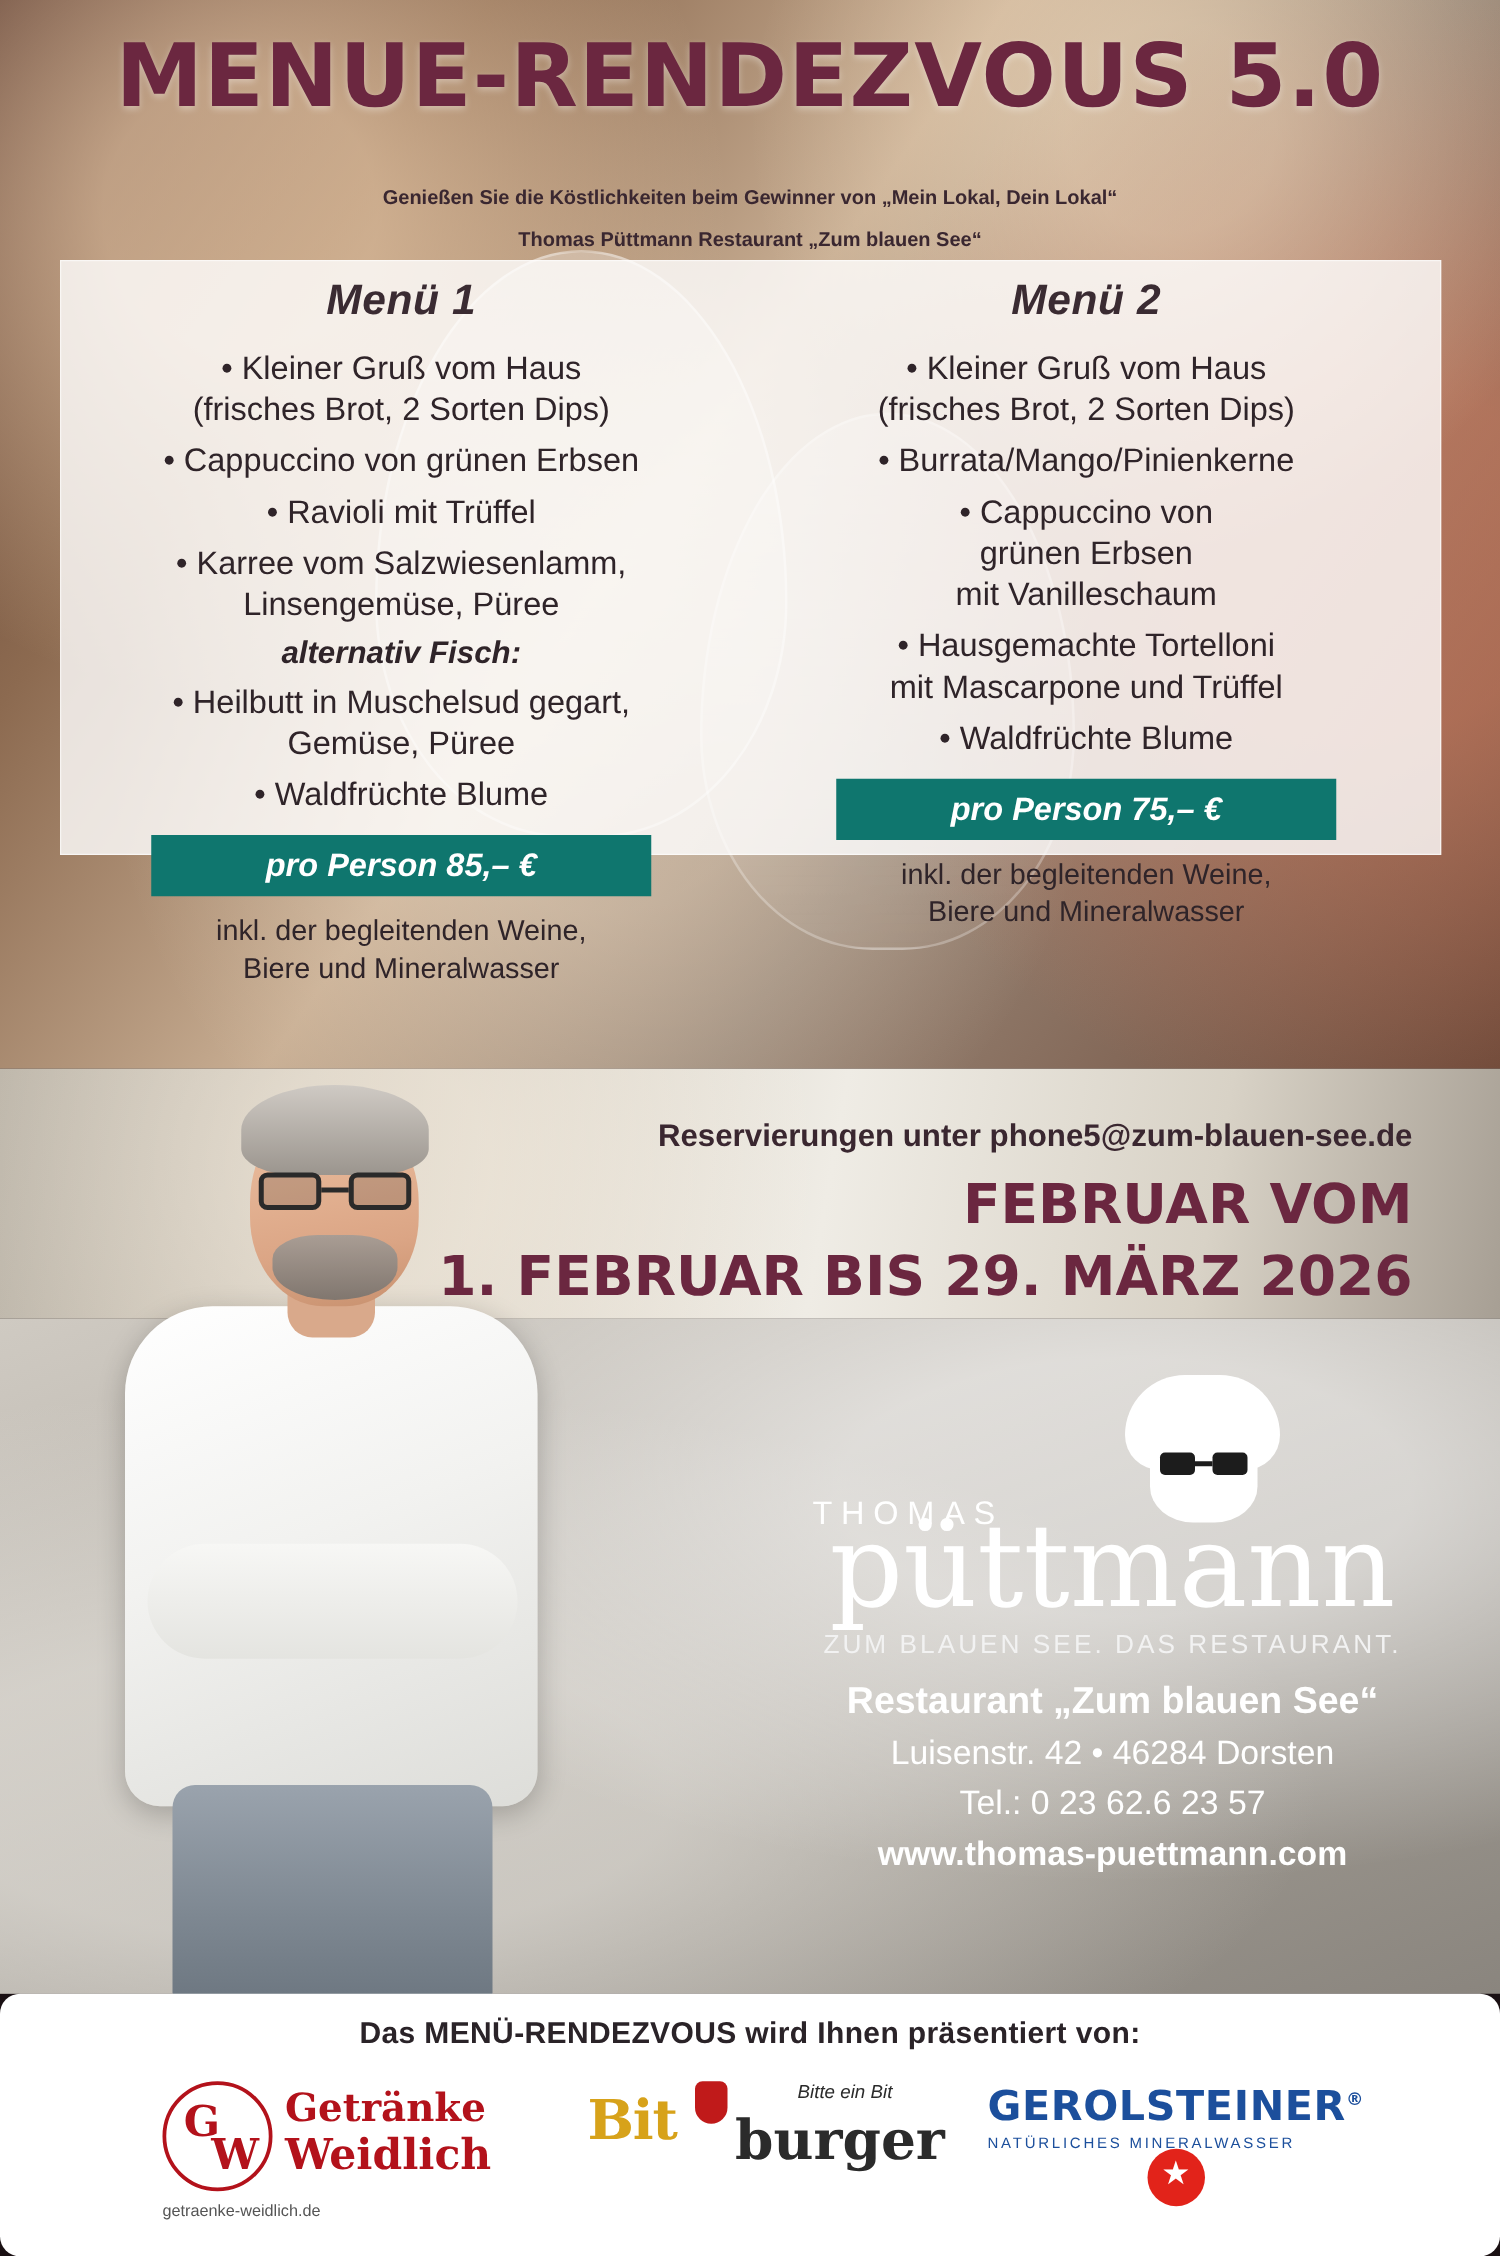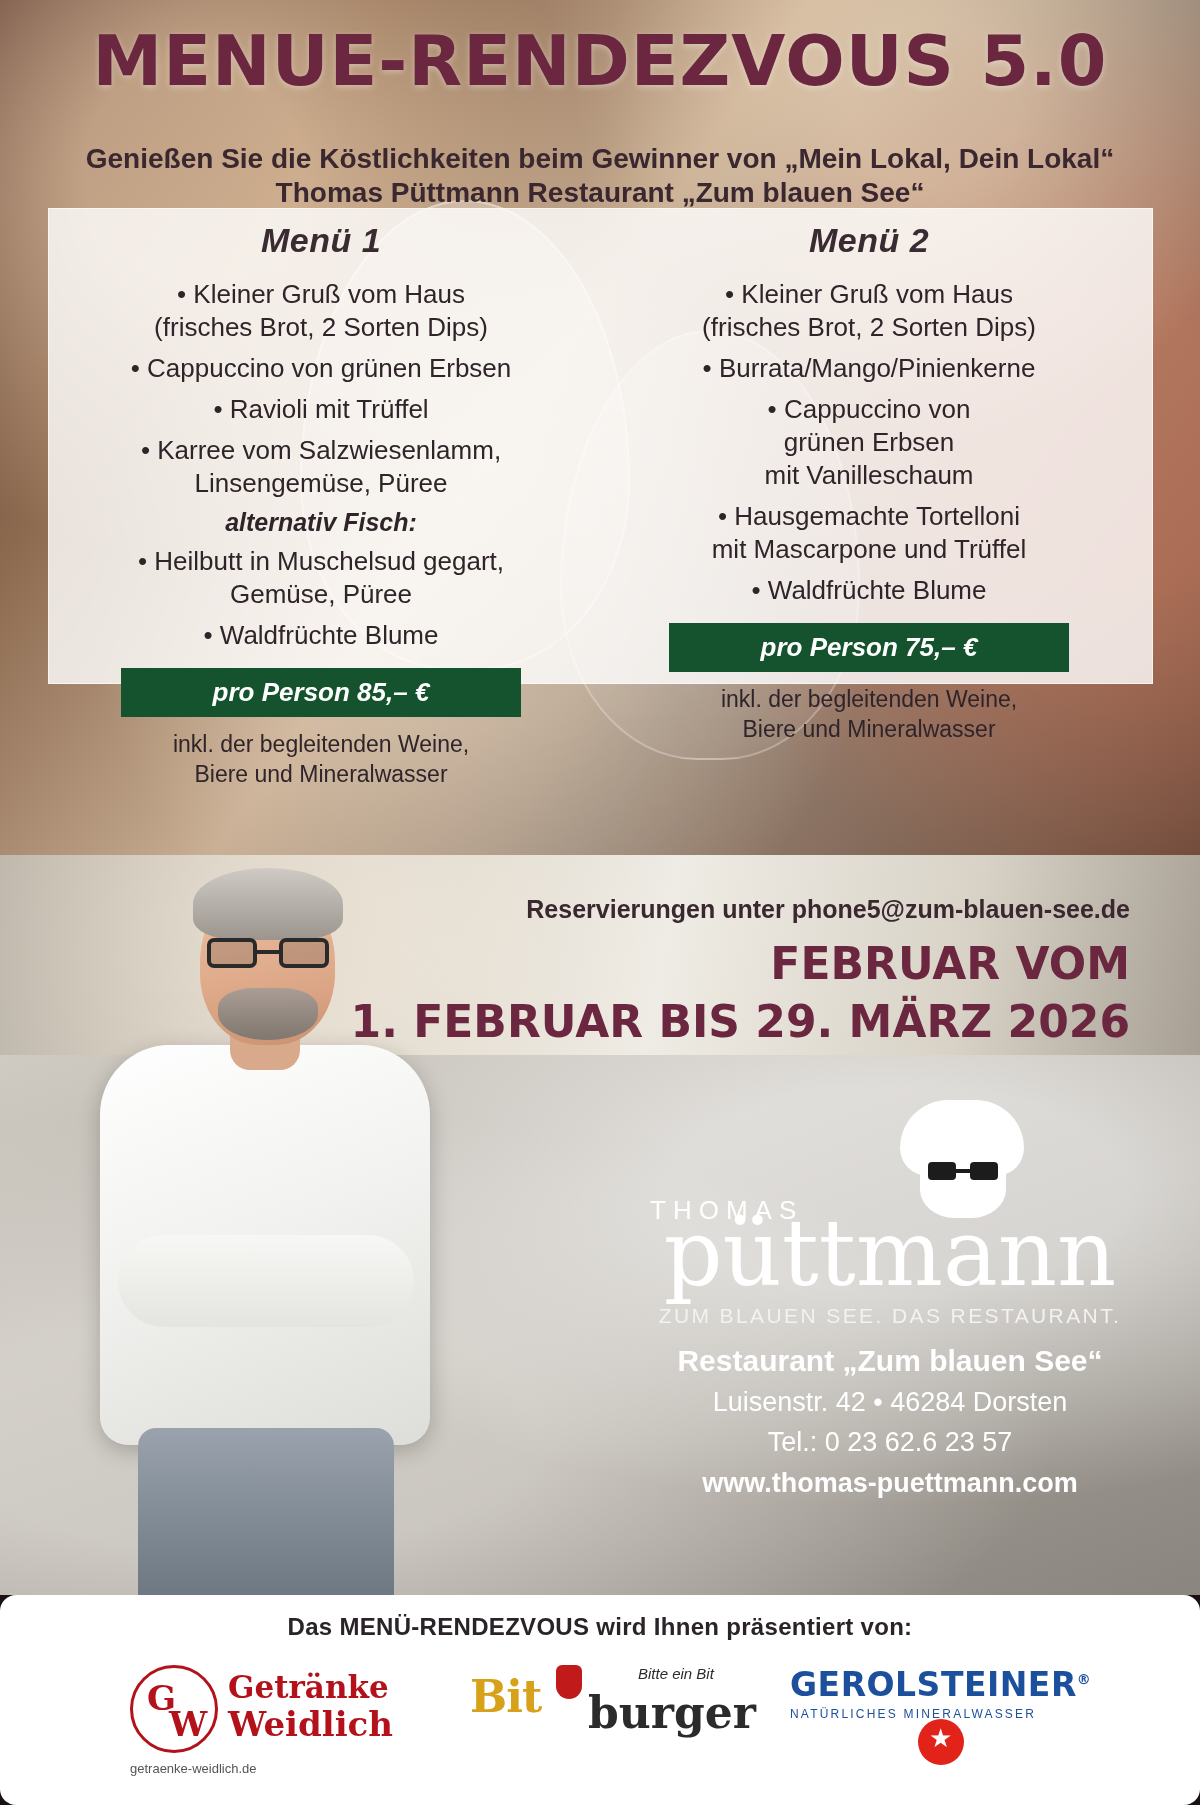--- a/index.html
+++ b/index.html
@@ -119,21 +119,21 @@
     font-family: "DejaVu Sans", sans-serif;
     font-weight: 700;
     font-size: 70px;
     letter-spacing: 1px;
     color: #6b2740;
     text-shadow: 0 2px 6px rgba(255,255,255,0.35);
     padding-left: 16px;
   }
   .subtitle {
     position: absolute; left: 0; top: 142px; width: 1200px;
-    text-align: center; color: #3a2730; font-weight: 700; font-size: 28px;
+    text-align: center; color: #3a2730; font-weight: 700; font-size: 16px;
     line-height: 34px;
   }
 
   
   .card {
     position: absolute;
     left: 48px; top: 208px; width: 1105px; height: 476px;
     background: rgba(255,255,255,0.80);
     border: 1px solid rgba(255,255,255,0.6);
   }
@@ -149,21 +149,21 @@
   .col ul { list-style: none; }
   .col li {
     font-size: 26px; line-height: 33px; color: #2f2429; margin-bottom: 8px;
   }
   .col li .sub { display: block; }
   .alt {
     font-size: 25px; font-weight: 700; font-style: italic; color: #2f2429;
     margin: 2px 0 8px 0;
   }
   .price {
-    margin: 16px auto 0 auto; width: 400px; background: #14532d; color: #fff;
+    margin: 16px auto 0 auto; width: 400px; background: #0f766e; color: #fff;
     font-size: 26px; font-style: italic; font-weight: 700; padding: 9px 0;
   }
   .incl {
     margin-top: 12px; font-size: 23px; line-height: 30px; color: #2f2429;
   }
 
   
   .res {
     position: absolute; left: 0; top: 895px; width: 1160px;
     text-align: right; padding-right: 30px;

